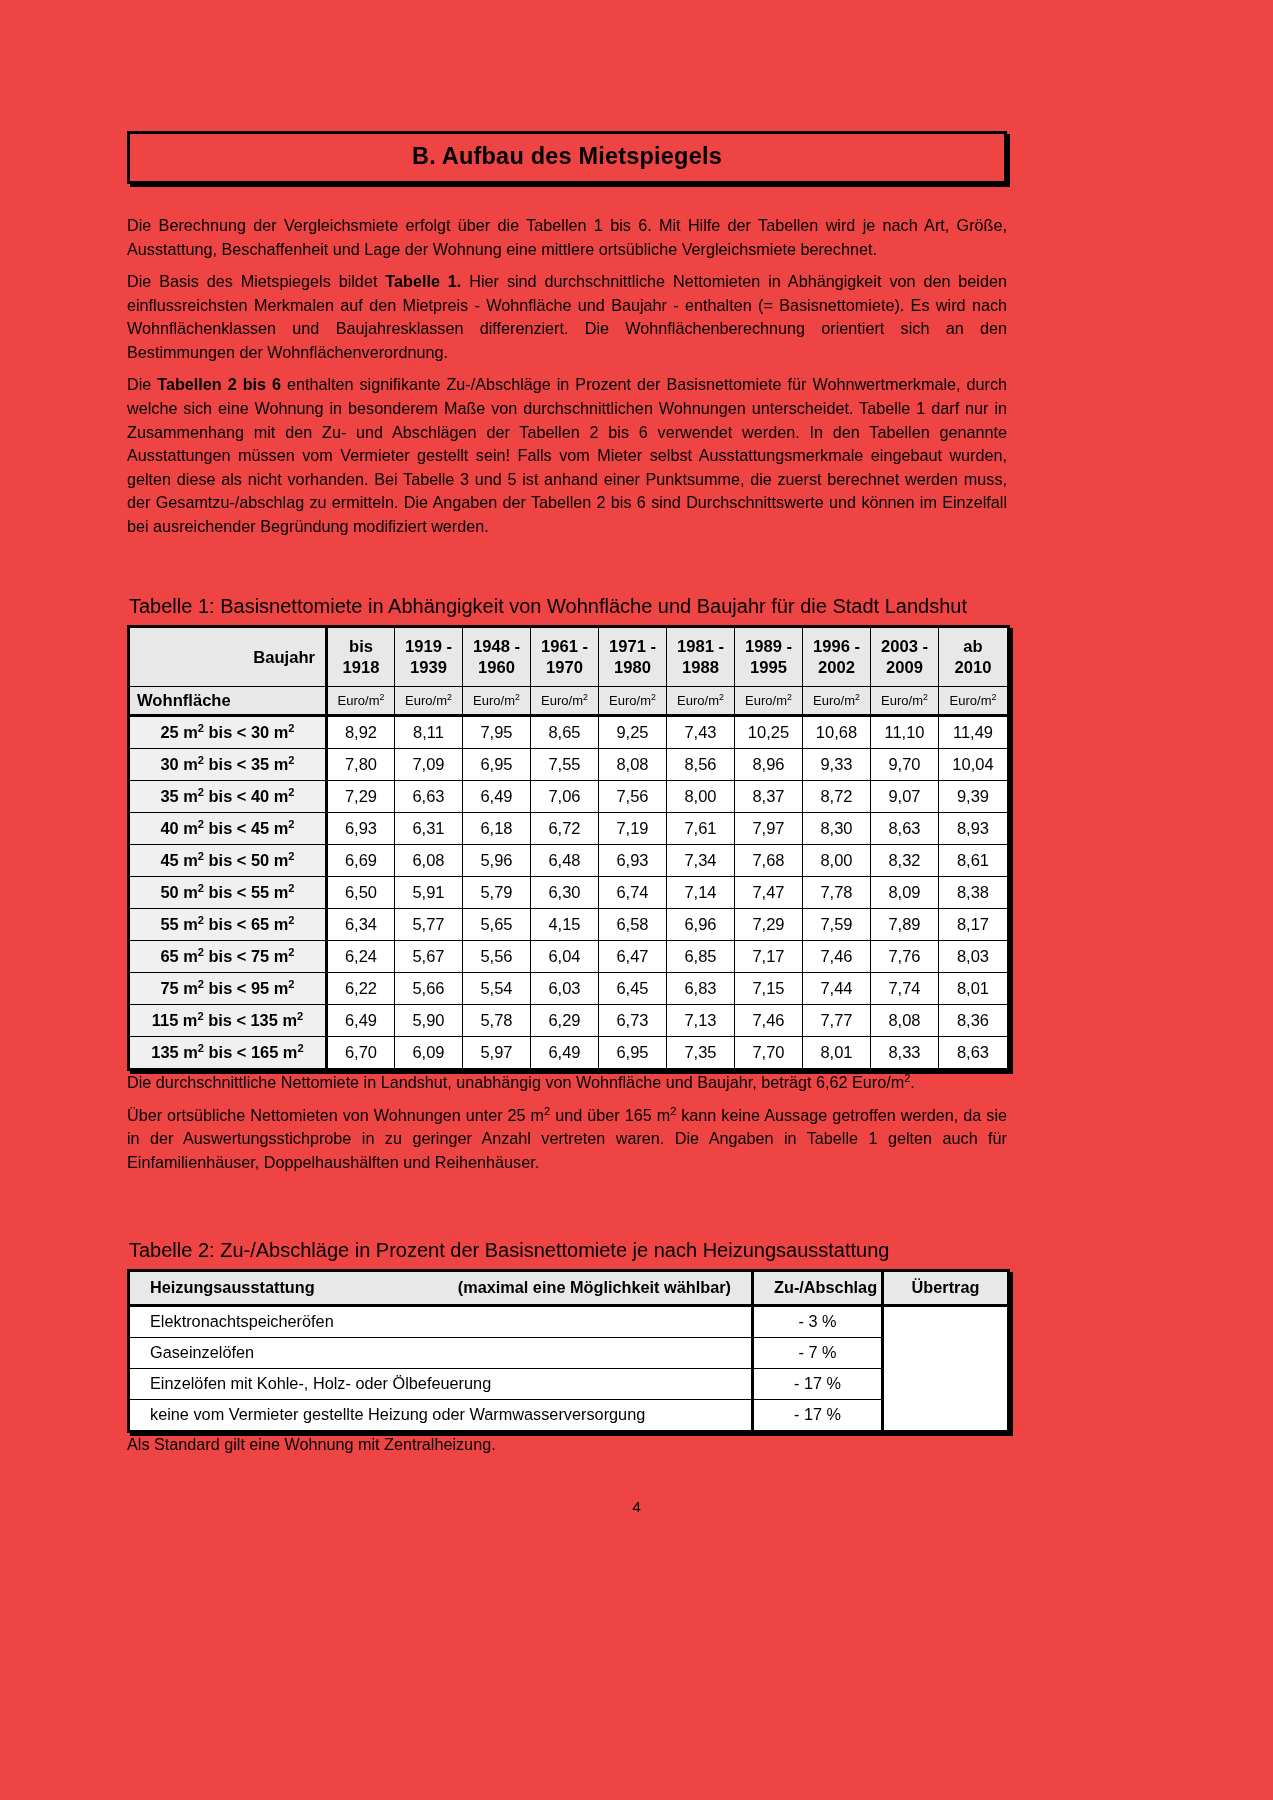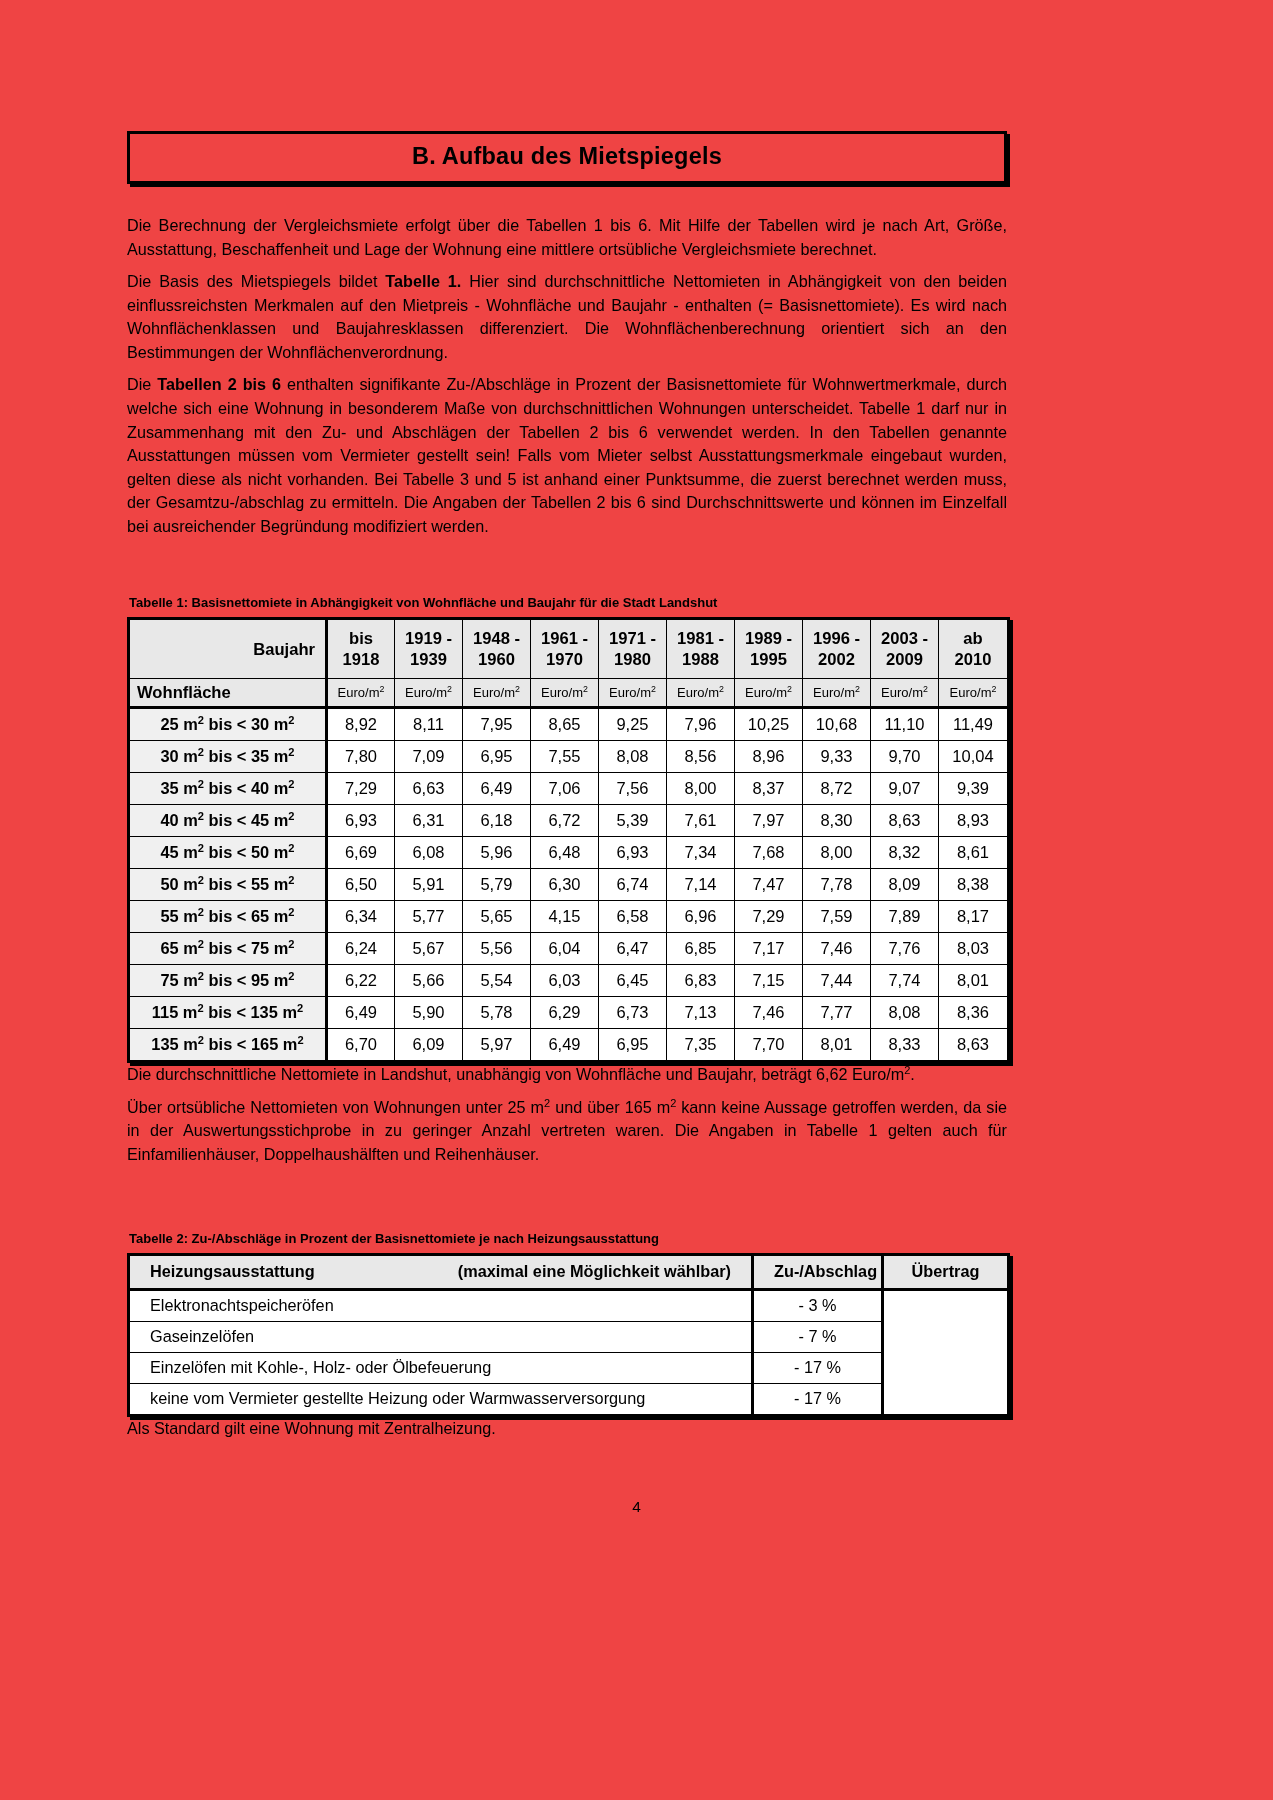--- a/index.html
+++ b/index.html
@@ -53,22 +53,22 @@
   p.first-para { margin-top: 30px; }
   b { font-weight: bold; }
   sup {
     font-size: 0.68em;
     vertical-align: super;
     line-height: 0;
   }
 
   
   .table-caption {
-    font-size: 13px;
-    font-weight: bold;
+    font-size: 20px;
+    font-weight: normal;
     margin: 0 0 7px 2px;
   }
   .caption-gap-1 { margin-top: 57px; }
   .caption-gap-2 { margin-top: 64px; }
 
   
   table.t1 {
     border-collapse: collapse;
     width: 880px;
     table-layout: fixed;
@@ -240,21 +240,21 @@
         </tr>
       </thead>
       <tbody id="t1-body">
           <tr>
             <td class="rowhdr">25 m<sup>2</sup> bis &lt; 30 m<sup>2</sup></td>
             <td>8,92</td>
             <td>8,11</td>
             <td>7,95</td>
             <td>8,65</td>
             <td>9,25</td>
-            <td>7,96</td>
+            <td>7,43</td>
             <td>10,25</td>
             <td>10,68</td>
             <td>11,10</td>
             <td>11,49</td>
           </tr>
           <tr>
             <td class="rowhdr">30 m<sup>2</sup> bis &lt; 35 m<sup>2</sup></td>
             <td>7,80</td>
             <td>7,09</td>
             <td>6,95</td>
@@ -278,21 +278,21 @@
             <td>8,72</td>
             <td>9,07</td>
             <td>9,39</td>
           </tr>
           <tr>
             <td class="rowhdr">40 m<sup>2</sup> bis &lt; 45 m<sup>2</sup></td>
             <td>6,93</td>
             <td>6,31</td>
             <td>6,18</td>
             <td>6,72</td>
-            <td>5,39</td>
+            <td>7,19</td>
             <td>7,61</td>
             <td>7,97</td>
             <td>8,30</td>
             <td>8,63</td>
             <td>8,93</td>
           </tr>
           <tr>
             <td class="rowhdr">45 m<sup>2</sup> bis &lt; 50 m<sup>2</sup></td>
             <td>6,69</td>
             <td>6,08</td>

